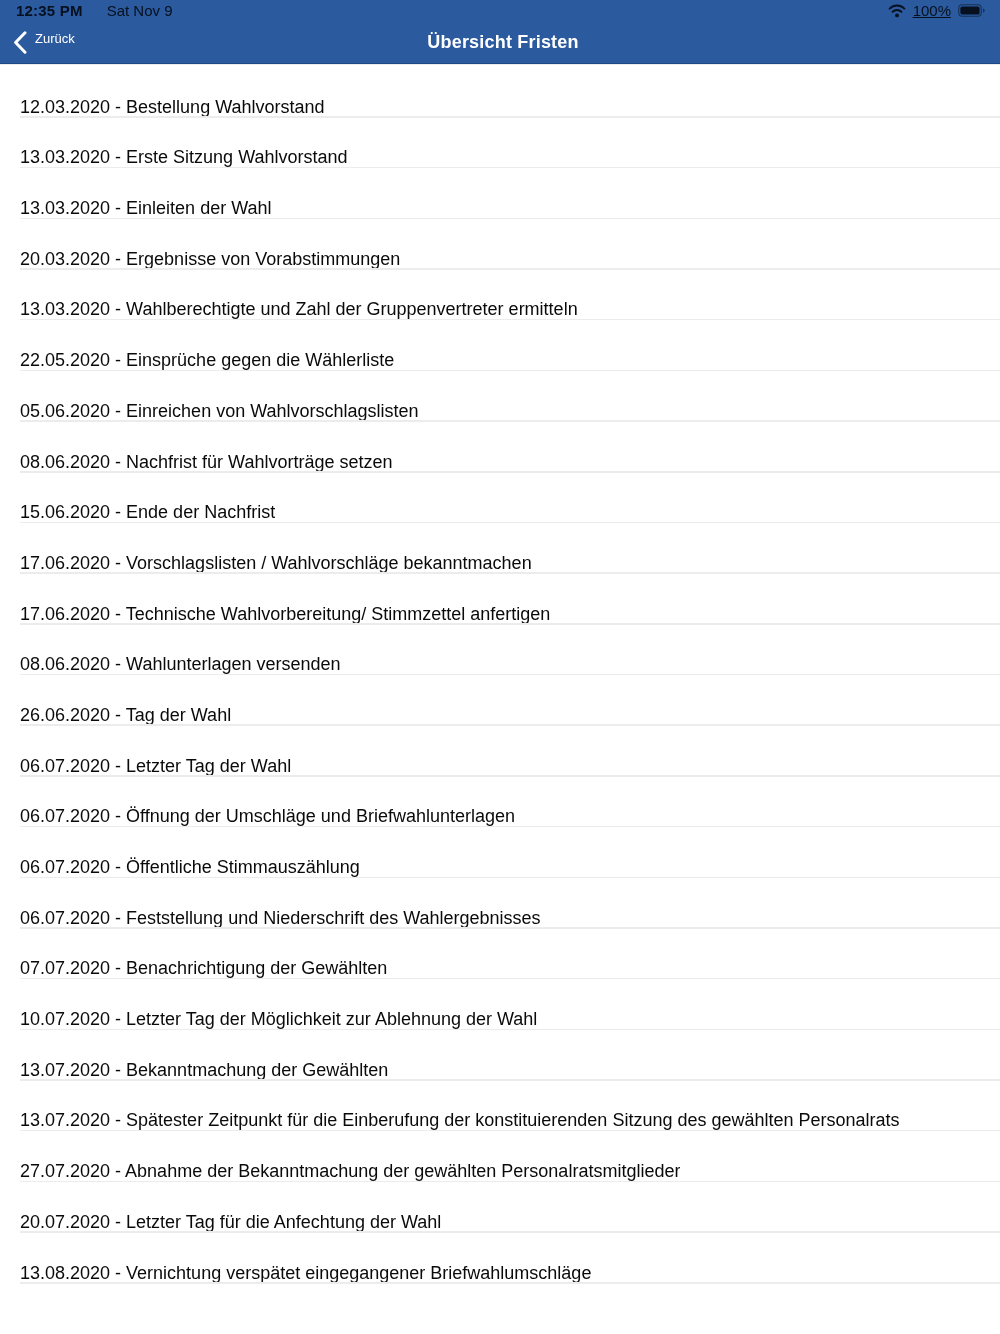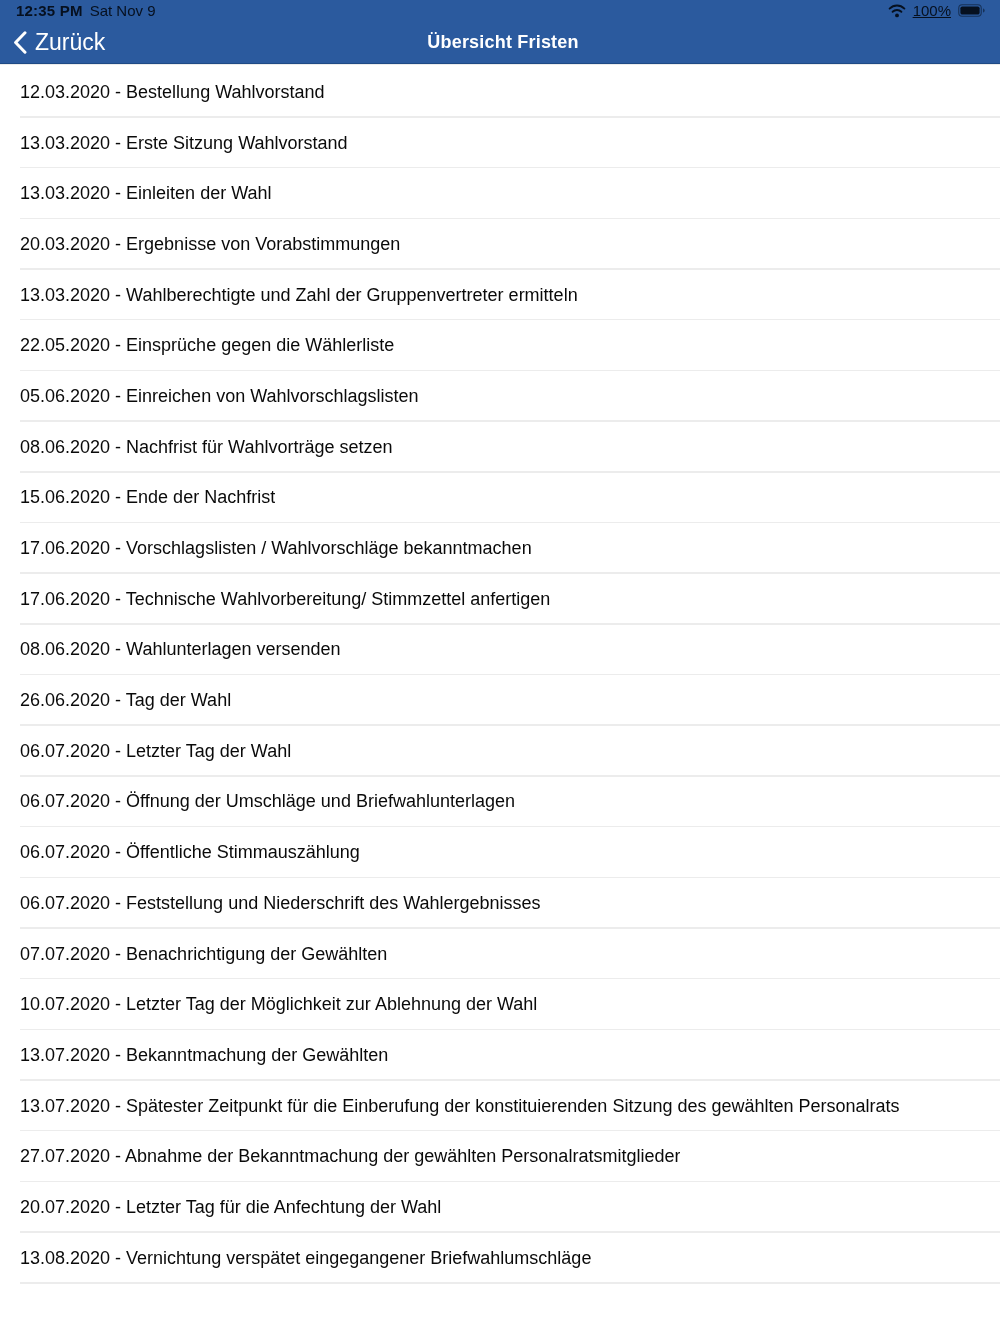--- a/index.html
+++ b/index.html
@@ -22,21 +22,21 @@
   }
   
   .status-bar{
     height:21px;
     background:var(--bar-blue);
     display:flex;align-items:center;justify-content:space-between;
     padding:0 15px 0 16px;
     color:var(--status-text);
     font-size:15px;
   }
-  .status-left{display:flex;align-items:center;gap:7px;}
+  .status-left{display:flex;align-items:center;gap:24px;}
   .status-time{font-weight:700;letter-spacing:.2px;}
   .status-date{font-weight:500;}
   .status-right{display:flex;align-items:center;gap:7px;text-decoration:underline;}
   .status-right .pct{font-weight:500;}
   .icon{display:inline-flex;align-items:center;line-height:0;}
   
   .nav-bar{
     position:relative;
     height:42px;
     background:var(--bar-blue);
@@ -49,34 +49,34 @@
     color:var(--bar-text);
     font-size:18px;font-weight:700;
     letter-spacing:.2px;
     pointer-events:none;
   }
   .back-button{
     position:relative;z-index:2;
     display:flex;gap:8px;
     margin-left:13px;
     color:var(--bar-text);
-    font-size:23px;font-weight:400;
+    font-size:13px;font-weight:400;
     cursor:pointer;
     background:none;border:none;
     font-family:inherit;
   }
   
   .list{
     background:#fff;
     padding-top:4px;
   }
   .row{
     position:relative;
     height:50.7px;
-    display:flex;align-items:center;
+    display:flex;align-items:flex-end;
     padding:0 16px 0 20px;
     font-size:18px;
     color:var(--row-text);
     background:#fff;
     cursor:pointer;
   }
   .row::after{
     content:"";
     position:absolute;left:20px;right:0;bottom:0;
     height:1.5px;

